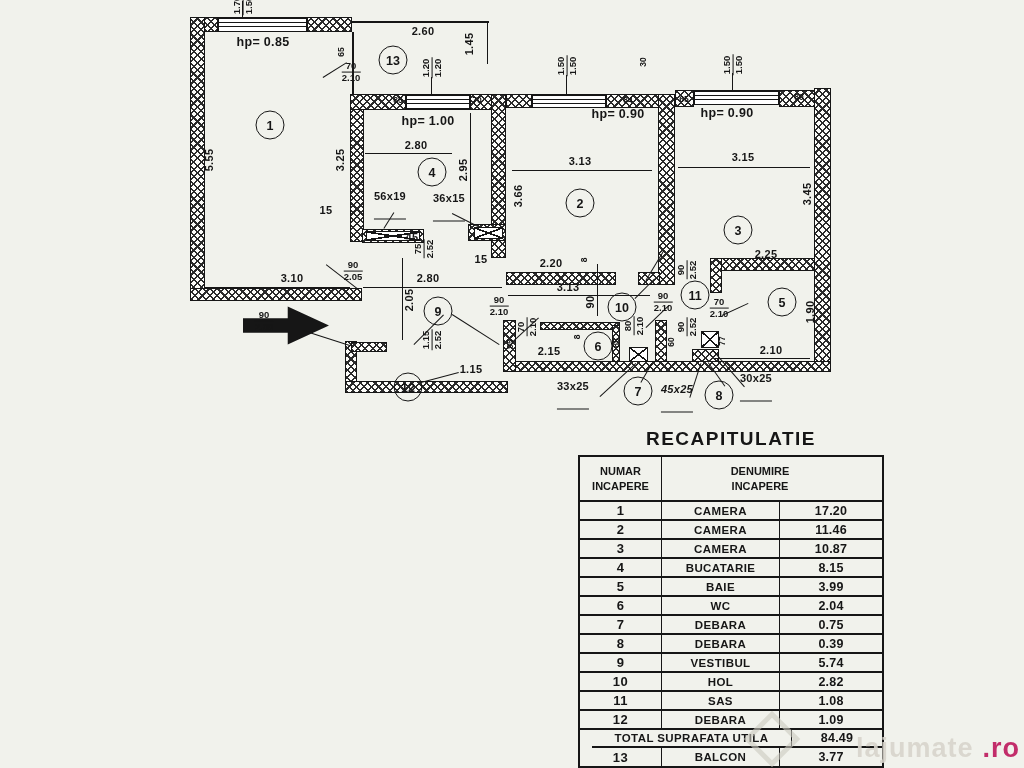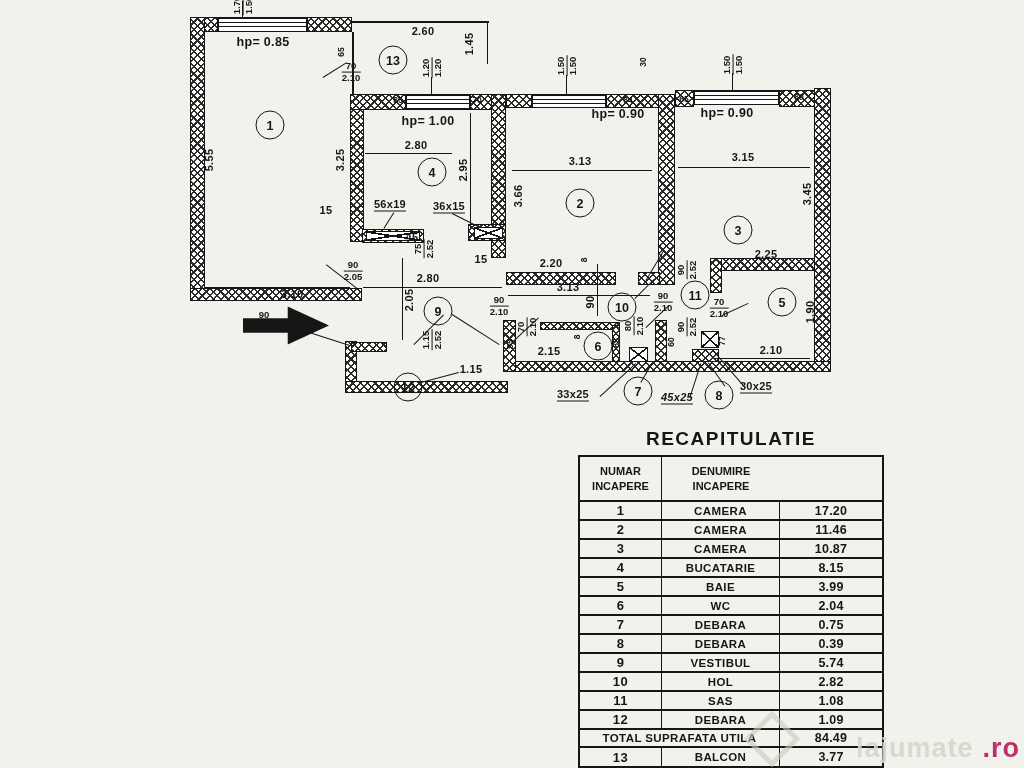--- a/index.html
+++ b/index.html
@@ -16,45 +16,45 @@
   .dim{position:absolute;background:#161616;}
   .dim.h{height:1.3px}.dim.v{width:1.3px}
   .dim span{position:absolute;width:0;height:0;border:3.2px solid transparent;}
   .aL{left:0;top:50%;transform:translate(-1px,-50%);border-right:11px solid #161616;border-left-width:0;}
   .aR{right:0;top:50%;transform:translate(1px,-50%);border-left:11px solid #161616;border-right-width:0;}
   .aU{top:0;left:50%;transform:translate(-50%,-1px);border-bottom:11px solid #161616;border-top-width:0;}
   .aD{bottom:0;left:50%;transform:translate(-50%,1px);border-top:11px solid #161616;border-bottom-width:0;}
   .lbl{position:absolute;font-weight:bold;font-size:11px;line-height:1;white-space:nowrap;
     letter-spacing:.3px;transform:translate(-50%,-50%);}
   .lbl.r{transform:translate(-50%,-50%) rotate(-90deg);}
-  .lbl.u{border-bottom:1.2px solid #161616;padding-bottom:1px;}
+  .lbl.u{border-bottom:1.2px solid #161616;padding-bottom:17px;}
   .lbl.big{font-size:12.5px;}
   .lbl.tiny{font-size:8.5px;letter-spacing:0;}
   .frac{position:absolute;font-weight:bold;font-size:9.5px;line-height:1.15;text-align:center;
     white-space:nowrap;transform:translate(-50%,-50%);}
   .frac.r{transform:translate(-50%,-50%) rotate(-90deg);}
   .frac b{display:block;border-bottom:1.1px solid #161616;padding:0 1px;}
   .circ{position:absolute;width:27px;height:27px;border:1.6px solid #161616;border-radius:50%;
     display:flex;align-items:center;justify-content:center;font-size:12.5px;font-weight:bold;
     transform:translate(-50%,-50%);}
   .xbox{position:absolute;box-sizing:border-box;border:1.5px solid #161616;
     background:linear-gradient(to top right,transparent calc(50% - .8px),#161616 calc(50% - .8px) calc(50% + .8px),transparent calc(50% + .8px)),
                linear-gradient(to bottom right,transparent calc(50% - .8px),#161616 calc(50% - .8px) calc(50% + .8px),transparent calc(50% + .8px)),#fff;}
   #entry-arrow{position:absolute;left:243px;top:303px;width:86px;height:45px;background:#161616;
     clip-path:polygon(0 34%,52% 34%,52% 8%,100% 50%,52% 92%,52% 66%,0 66%);}
   
   #recap{position:absolute;left:578px;top:428px;width:306px;}
   #recap-title{font-size:19px;font-weight:bold;letter-spacing:1.5px;text-align:center;margin:0 0 5px 0;}
   #recap-table{border:2.6px solid #161616;background:transparent;}
-  .hrow{display:grid;grid-template-columns:82px 118px 1fr;border-bottom:2.2px solid #161616;height:43px;}
+  .hrow{display:grid;grid-template-columns:82px 118px 1fr;border-bottom:2.2px solid #161616;height:43px;gap:39px;}
   .hcell{text-align:center;font-weight:bold;font-size:11px;line-height:1.3;
     border-right:1.7px solid #161616;display:flex;flex-direction:column;justify-content:center;}
   .hcell:last-child{border-right:none;}
   .trow{display:grid;grid-template-columns:82px 118px 1fr;border-bottom:2px solid #161616;height:17px;}
-  .trow.m{grid-template-columns:200px 1fr;height:16px;}
+  .trow.m{grid-template-columns:200px 1fr;height:16px;margin-left:12px;}
   .trow:last-child{border-bottom:none;}
   .tc{display:flex;align-items:center;justify-content:center;font-weight:bold;font-size:11.5px;
     letter-spacing:.4px;border-right:1.7px solid #161616;overflow:hidden;}
   .tc:last-child{border-right:none;}
   .tc.n{font-size:13px;}
   .tc.a{font-size:12.5px;letter-spacing:.2px;}
   
   #wm{position:absolute;left:856px;top:733px;font-size:27px;font-weight:bold;letter-spacing:1px;
     color:#d8d5cc;opacity:.9;}
   #wm .ro{color:#be185d;margin-left:9px;}
@@ -174,21 +174,21 @@
       <div class="diag" style="left: 708px; top: 362px; width: 29.4109px; transform: rotate(54.6888deg);"></div>
       <div class="diag" style="left: 384px; top: 228px; width: 18.868px; transform: rotate(-57.9946deg);"></div>
       <div class="diag" style="left: 452px; top: 213px; width: 29.0689px; transform: rotate(26.5651deg);"></div>
       <div class="diag" style="left: 421px; top: 382px; width: 39.2938px; transform: rotate(-14.7436deg);"></div>
       <div class="diag" style="left: 635px; top: 298px; width: 28.2843px; transform: rotate(-45deg);"></div>
       <div class="lbl big" style="left: 263px; top: 42px;">hp= 0.85</div>
       <div class="lbl big" style="left: 428px; top: 121px;">hp= 1.00</div>
       <div class="lbl big" style="left: 618px; top: 114px;">hp= 0.90</div>
       <div class="lbl big" style="left: 727px; top: 113px;">hp= 0.90</div>
       <div class="lbl r" style="left: 209px; top: 160px;">5.55</div>
-      <div class="lbl" style="left: 292px; top: 294px;">3.10</div>
+      <div class="lbl" style="left: 292px; top: 278px;">3.10</div>
       <div class="lbl" style="left: 423px; top: 31px;">2.60</div>
       <div class="lbl r" style="left: 469px; top: 44px;">1.45</div>
       <div class="lbl r" style="left: 340px; top: 160px;">3.25</div>
       <div class="lbl" style="left: 416px; top: 145px;">2.80</div>
       <div class="lbl r" style="left: 463px; top: 170px;">2.95</div>
       <div class="lbl" style="left: 580px; top: 161px;">3.13</div>
       <div class="lbl r" style="left: 518px; top: 196px;">3.66</div>
       <div class="lbl" style="left: 743px; top: 157px;">3.15</div>
       <div class="lbl r" style="left: 807px; top: 194px;">3.45</div>
       <div class="lbl" style="left: 766px; top: 254px;">2.25</div>

